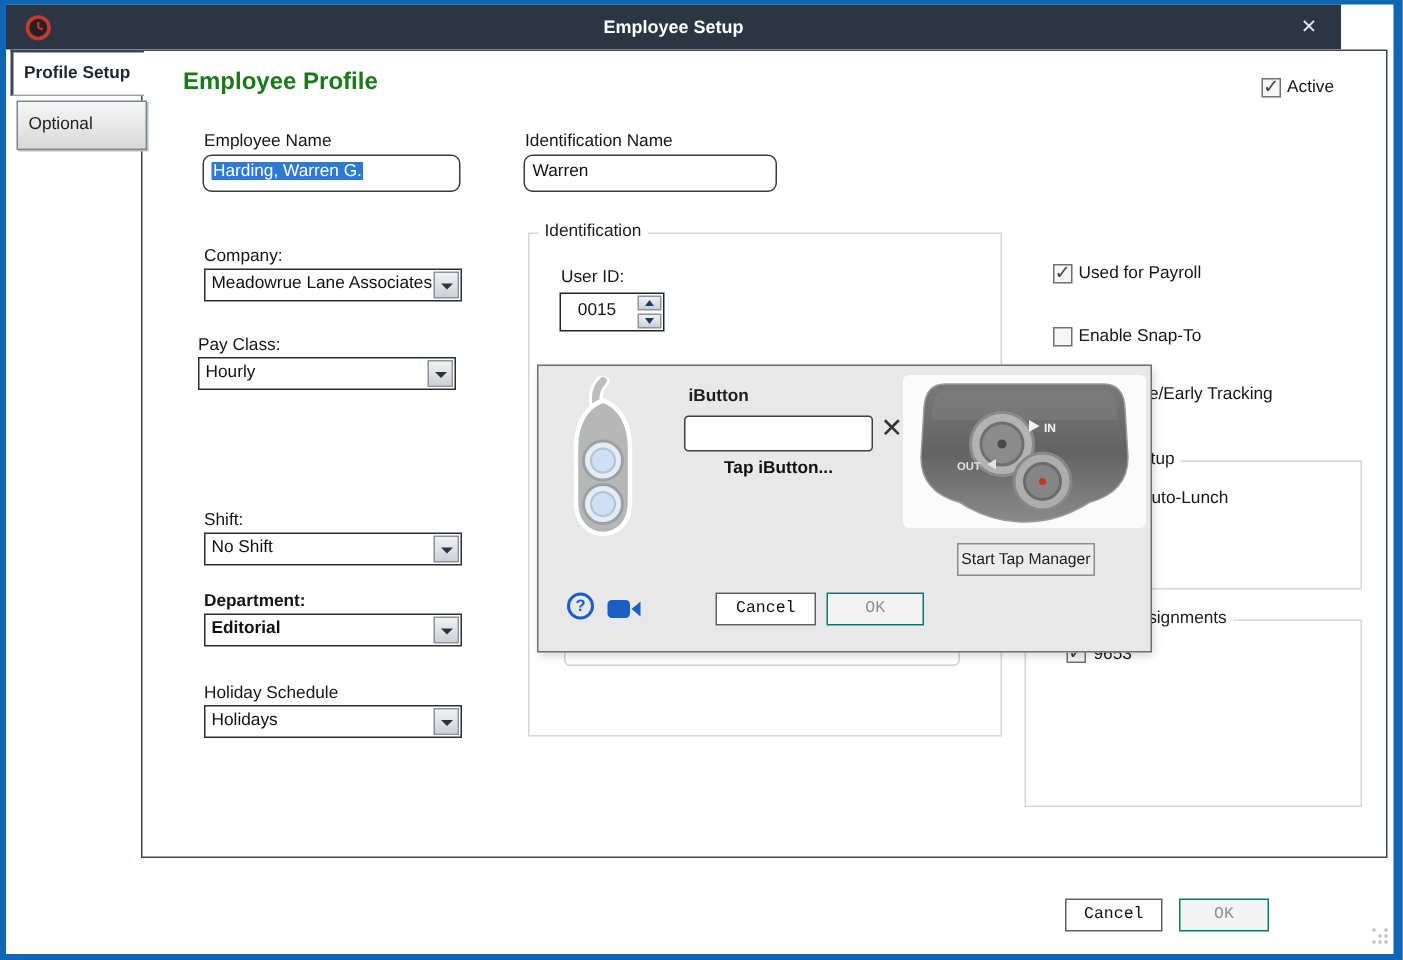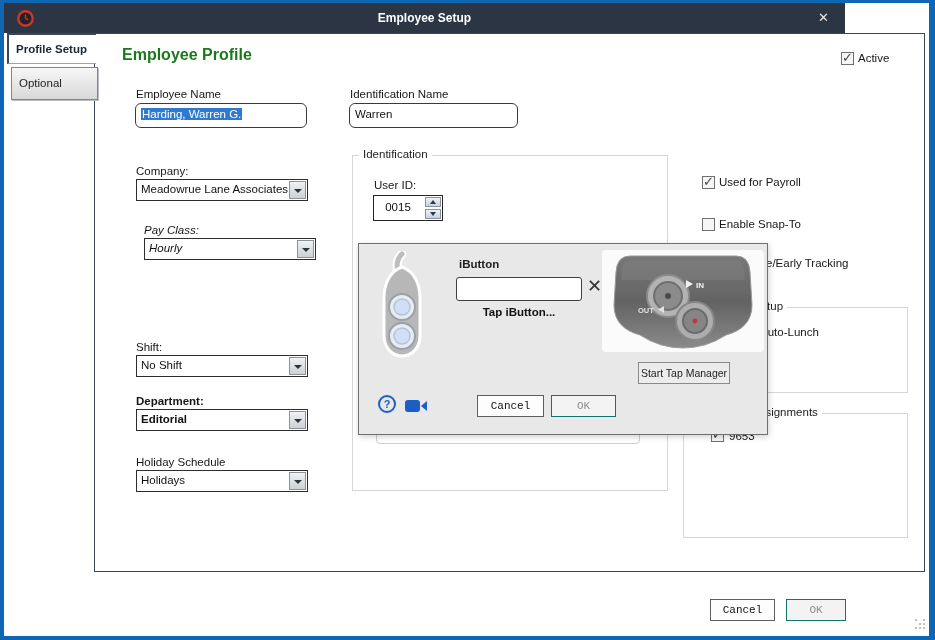--- a/index.html
+++ b/index.html
@@ -6,21 +6,21 @@
   .screen{
     position:relative;width:935px;height:640px;
     background:var(--window-border,#0e67b5);
     font-family:"Liberation Sans","DejaVu Sans",sans-serif;
     -webkit-font-smoothing:antialiased;
     overflow:hidden;
   }
   .abs{position:absolute;}
   .win-bg{left:4px;top:3px;width:925px;height:633px;background:#fff;}
   
-  .titlebar{left:4px;top:3px;width:806px;height:30px;background:var(--title-bar,#2c3543);padding-left:35px;}
+  .titlebar{left:4px;top:3px;width:890px;height:30px;background:var(--title-bar,#2c3543);}
   .title{position:absolute;left:0;right:0;top:0;height:30px;line-height:30px;text-align:center;
          color:#fff;font-size:12px;font-weight:bold;}
   .close-x{position:absolute;right:16px;top:0;height:30px;line-height:29px;color:#e8e8e8;
            font-size:13px;cursor:pointer;}
   .app-icon{position:absolute;left:12px;top:6px;width:19px;height:19px;}
   
   .tab-active{left:7px;top:33px;width:89px;height:31px;background:#fff;z-index:3;
       border-top:2px solid #3b4757;border-left:2px solid #3b4757;border-bottom:1px solid #9aa3ad;
       font-size:11.5px;font-weight:bold;color:#1b2633;line-height:29px;padding-left:7px;box-sizing:border-box;}
   .tab-idle{left:11px;top:67px;width:87px;height:33px;background:linear-gradient(#f7f7f7,#d8d8d8);
@@ -128,21 +128,21 @@
 
   <div class="drop" style="left:136px;top:165px;">
     <span class="dlabel">Company:</span>
     <div class="combo">
       <span class="cval">Meadowrue Lane Associates</span>
       <span class="cbtn">
           <i class="tri"></i>
         </span>
     </div>
   </div>
-  <div class="drop" style="left:144px;top:224px;font-style:italic;">
+  <div class="drop" style="left:132px;top:224px;">
     <span class="dlabel">Pay Class:</span>
     <div class="combo">
       <span class="cval">Hourly</span>
       <span class="cbtn">
           <i class="tri"></i>
         </span>
     </div>
   </div>
   <div class="drop" style="left:136px;top:341px;">
     <span class="dlabel">Shift:</span>

